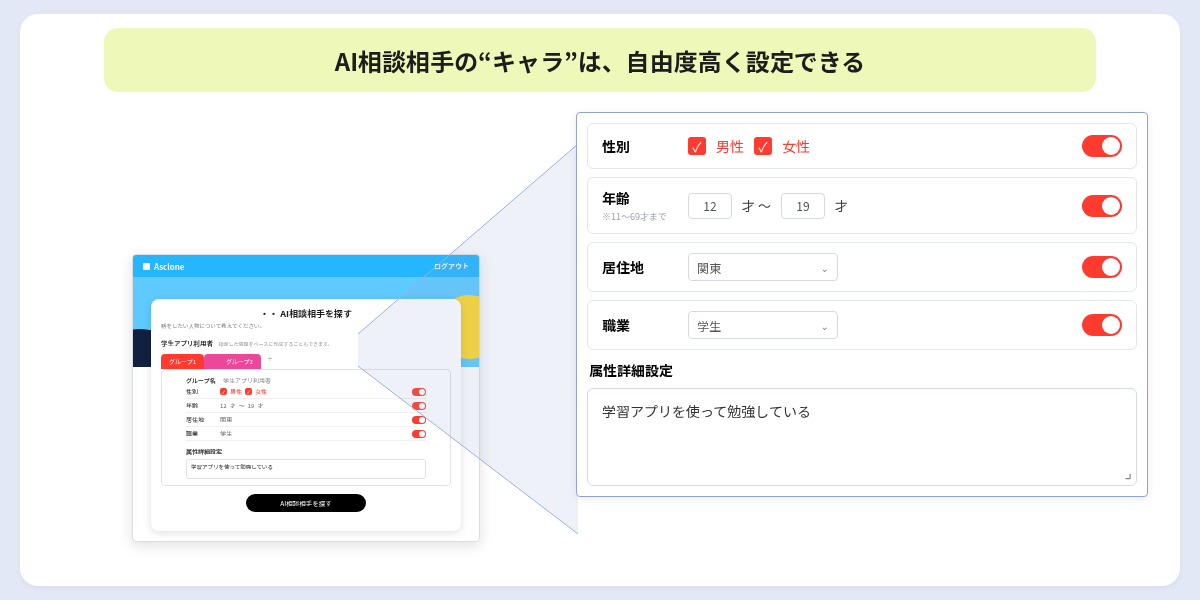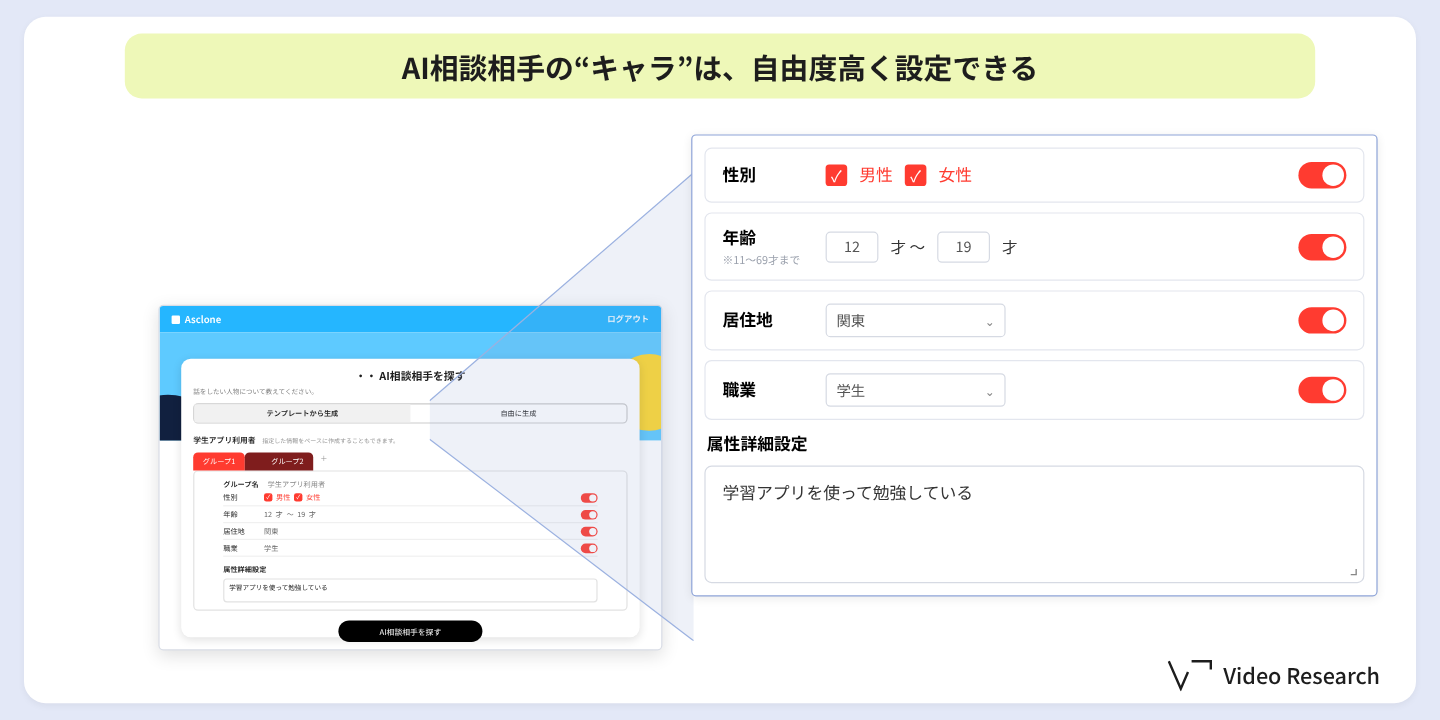--- a/index.html
+++ b/index.html
@@ -11,32 +11,32 @@
     left: 20px; top: 14px; right: 20px; bottom: 14px;
     background: #ffffff;
     border-radius: 18px;
     box-shadow: 0 2px 6px rgba(0,0,0,.05);
   }
 
   
   .headline {
     position: absolute;
     left: 84px; right: 84px; top: 14px;
-    height: 54px;
+    height: 64px;
     background: #eef8b8;
     border-radius: 14px;
     display: flex; align-items: center; justify-content: center;
     font-size: 24px; font-weight: 700; color: #1d1d1d;
   }
 
   
   .mini {
     position: absolute;
     left: 112px; top: 240px;
-    width: 420px; height: 288px;
+    width: 348px; height: 288px;
     background: #fff;
     border: 1px solid #d9dde6;
     box-shadow: 0 4px 14px rgba(0,0,0,.12);
     border-radius: 4px;
     overflow: hidden;
     font-size: 7px;
     color: #1d1d1d;
   }
   .mini-hdr {
     height: 22px; background: #25b6ff;
@@ -65,21 +65,21 @@
     margin-top:6px; display:flex; border:1px solid #ccc; border-radius:4px;
     font-size:6px; text-align:center;
   }
   .mini-tabs div { flex:1; padding:3px 0; }
   .mini-tabs .on { background:#f1f1f1; font-weight:600; }
   .mini-sect { font-size:6.5px; font-weight:600; margin-top:8px; }
   .mini-sect small { font-weight:400; opacity:.5; margin-left:4px; font-size:5px; }
   .mini-groups { display:flex; gap:0; margin-top:6px; font-size:6px; }
   .mini-groups .g { padding:3px 8px; border-top-left-radius:4px; border-top-right-radius:4px; }
   .mini-groups .g1 { background:#ff3b30; color:#fff; }
-  .mini-groups .g2 { background:#7f1d1d; color:#fff;padding-left:22px; }
+  .mini-groups .g2 { background:#ec4899; color:#fff;padding-left:22px; }
   .mini-groups .plus { margin-left:6px; opacity:.5; }
   .mini-box {
     margin-top:0; border:1px solid #e2e2e2; border-radius:4px; padding:6px 24px;
     display:flex; flex-direction:column; gap:0;
   }
   .mini-group-label { font-size:6px; font-weight:600; }
   .mini-row { display:flex; align-items:center; gap:6px; font-size:6px; padding:2px 0; border-bottom:1px solid #f0f0f0;}
   .mini-row:last-child { border-bottom:none; }
   .mini-row .lbl { width:28px; }
   .mini-row .rest { flex:1; display:flex; align-items:center; gap:3px; }
@@ -164,24 +164,20 @@
       </div>
       <span>ログアウト</span>
     </div>
     <div class="mini-sky">
       <div class="sun"></div>
       <div class="cloud"></div>
     </div>
     <div class="mini-panel">
       <div class="mini-title">・・ AI相談相手を探す</div>
       <div class="mini-sub">話をしたい人物について教えてください。</div>
-      <div class="mini-tabs">
-        <div class="on">テンプレートから生成</div>
-        <div>自由に生成</div>
-      </div>
       <div class="mini-sect">
         <span>学生アプリ利用者</span>
         <small>指定した情報をペースに作成することもできます。</small>
       </div>
       <div class="mini-groups">
         <span class="g g1">グループ1</span>
         <span class="g g2">グループ2</span>
         <span class="plus">＋</span>
       </div>
       <div class="mini-box">
@@ -290,21 +286,14 @@
       <div class="toggle"></div>
     </div>
 
     <div class="zsect">属性詳細設定</div>
     <div class="zta">
       <span>学習アプリを使って勉強している</span>
       <span class="resize">⌟</span>
     </div>
   </div>
 
-  <div class="footer-logo">
-    <svg width="38" height="26" viewBox="0 0 38 26">
-      <path d="M1 1 L11 24 L17 10" fill="none" stroke="#1d1d1d" stroke-width="2"></path>
-      <path d="M20 1 H36 V8" fill="none" stroke="#1d1d1d" stroke-width="2"></path>
-    </svg>
-    <span>Video Research</span>
-  </div>
 
 </div>
 
 </body></html>

